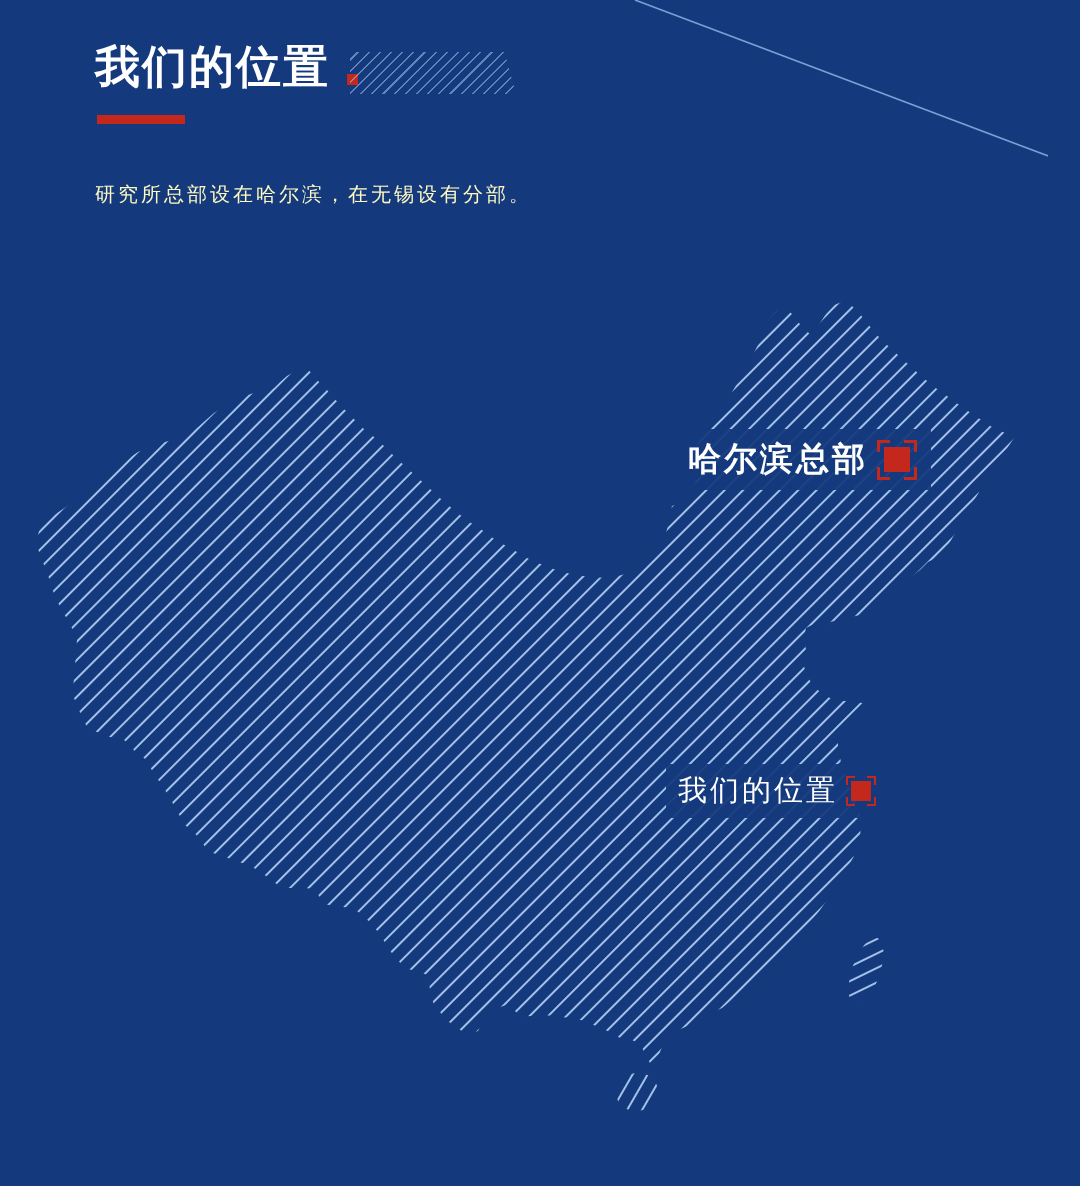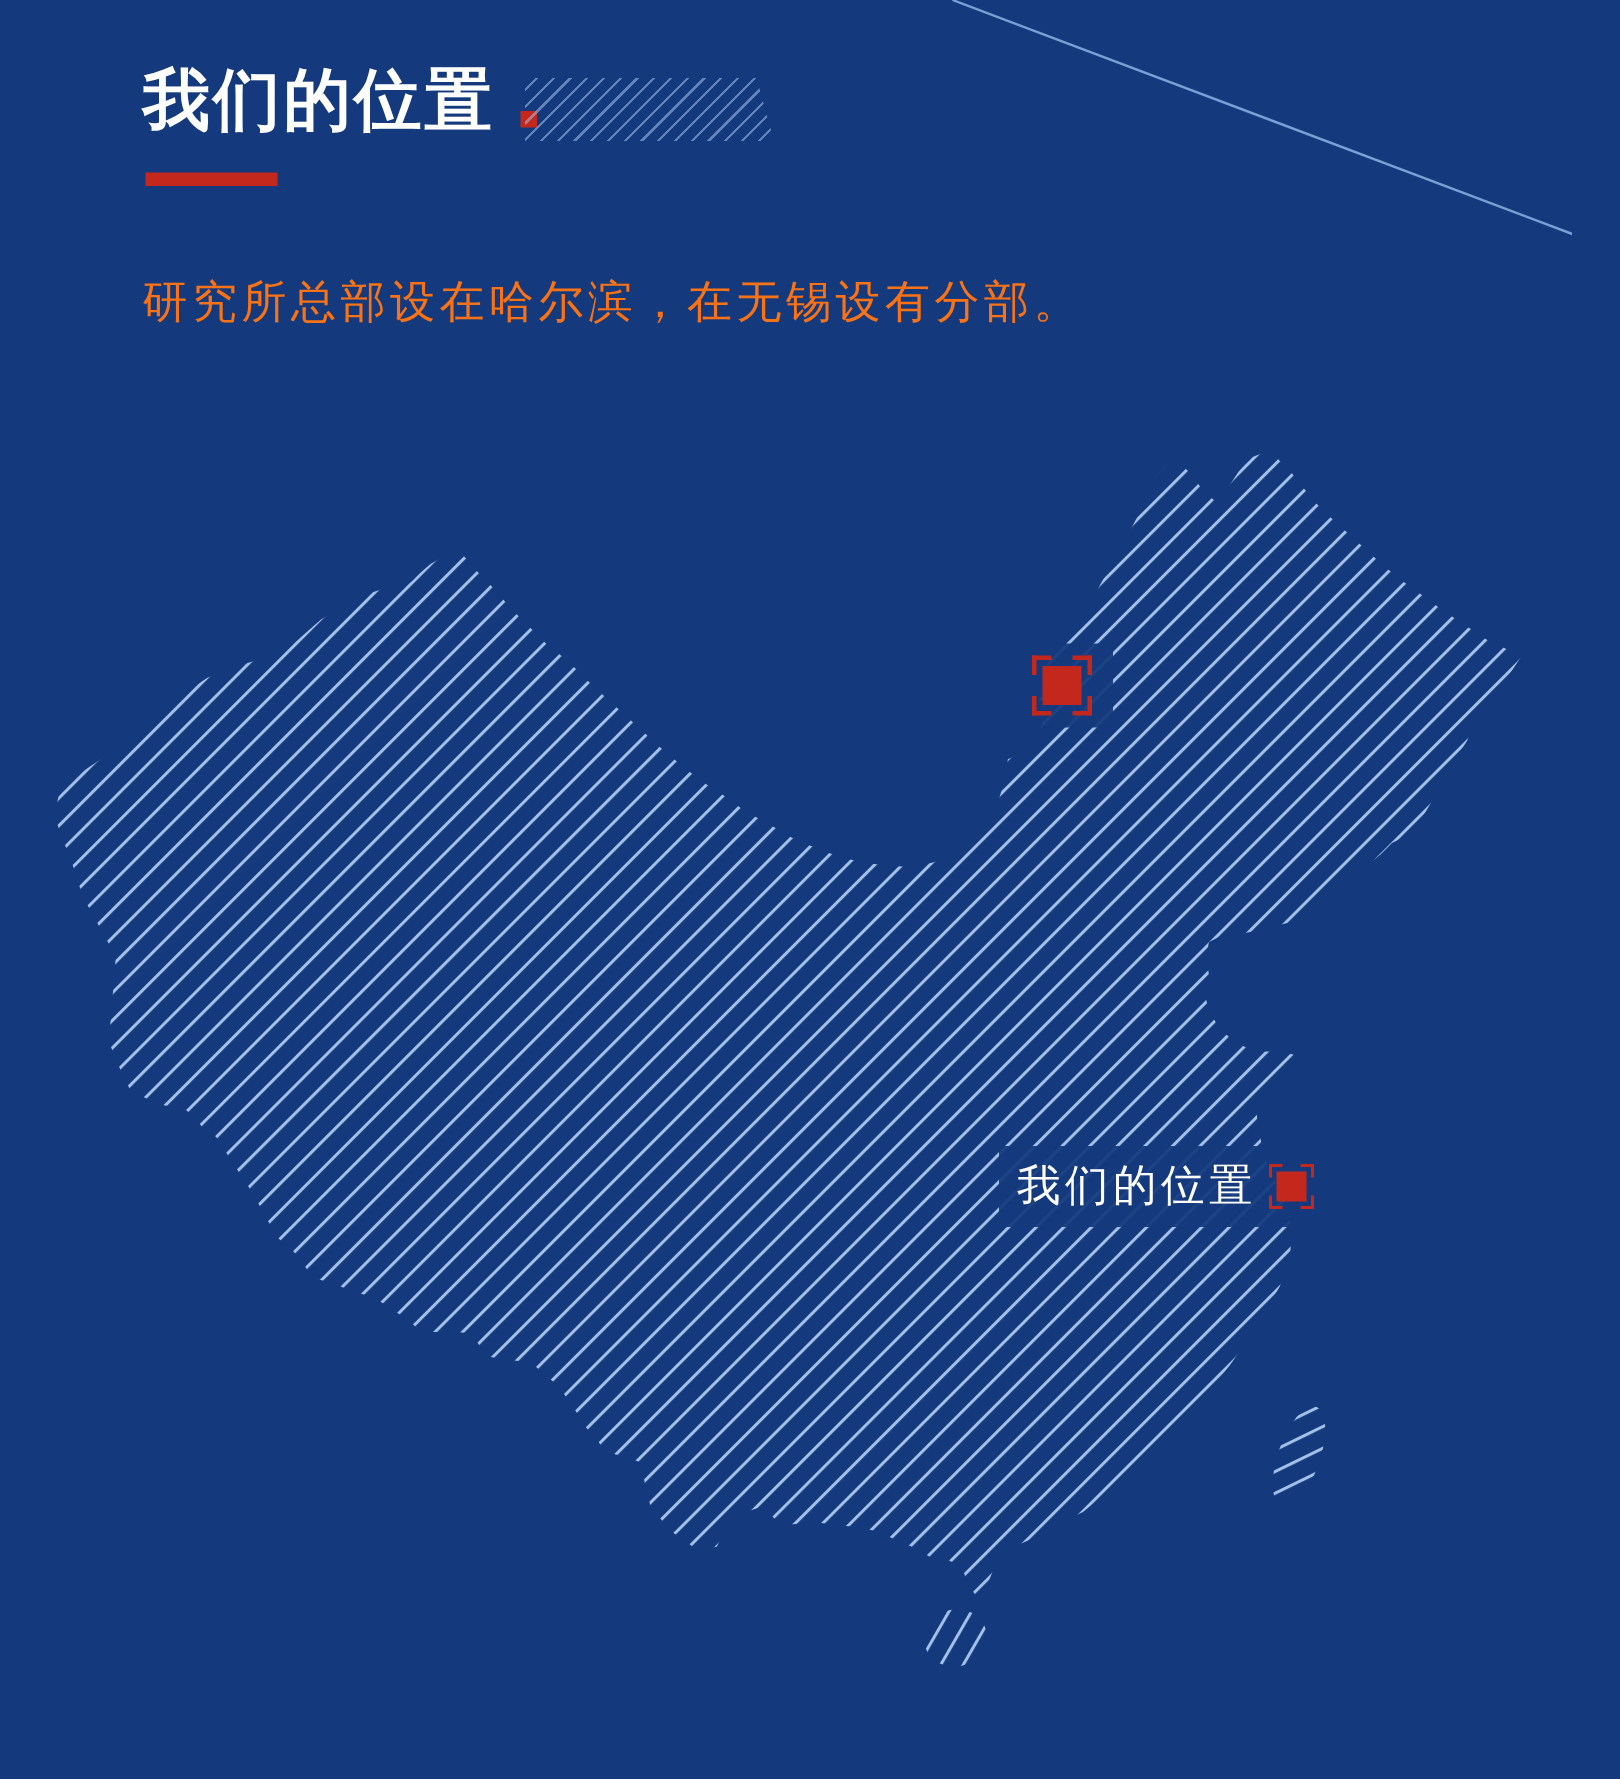--- a/index.html
+++ b/index.html
@@ -27,21 +27,21 @@
   .deco-strip{
     position:absolute;left:350px;top:52px;
     width:166px;height:42px;
     background:repeating-linear-gradient(-45deg,
       rgba(163,192,232,0) 0px, rgba(163,192,232,0) 6.4px,
       rgba(163,192,232,.55) 6.4px, rgba(163,192,232,.55) 7.9px);
     clip-path:polygon(0 0,93% 0,100% 100%,0 100%);
   }
   .intro{
     position:absolute;left:95px;top:181px;
-    font-size:30px;font-weight:400;color:#f97316;
+    font-size:20px;font-weight:400;color:#fef9c3;
     letter-spacing:3px;white-space:nowrap;
   }
   
   .map-svg{position:absolute;left:0;top:0;}
   
   .loc{
     position:absolute;display:flex;align-items:center;
     background:rgba(20,58,125,.94);
   }
   .loc-text{color:#ffffff;white-space:nowrap;}
@@ -115,20 +115,21 @@
   </svg>
 
   <div class="title">我们的位置</div>
   <div class="title-underline"></div>
   <div class="deco-square"></div>
   <div class="deco-strip"></div>
 
   <div class="intro">研究所总部设在哈尔滨，在无锡设有分部。</div>
 
   <div class="loc loc-harbin">
+    <span class="loc-text">哈尔滨总部</span>
     <span class="target-marker marker-lg">
       <i class="tl"></i>
         <i class="tr"></i>
         <i class="bl"></i>
         <i class="br"></i>
       <b class="sq"></b>
     </span>
   </div>
 
   <div class="loc loc-wuxi">

